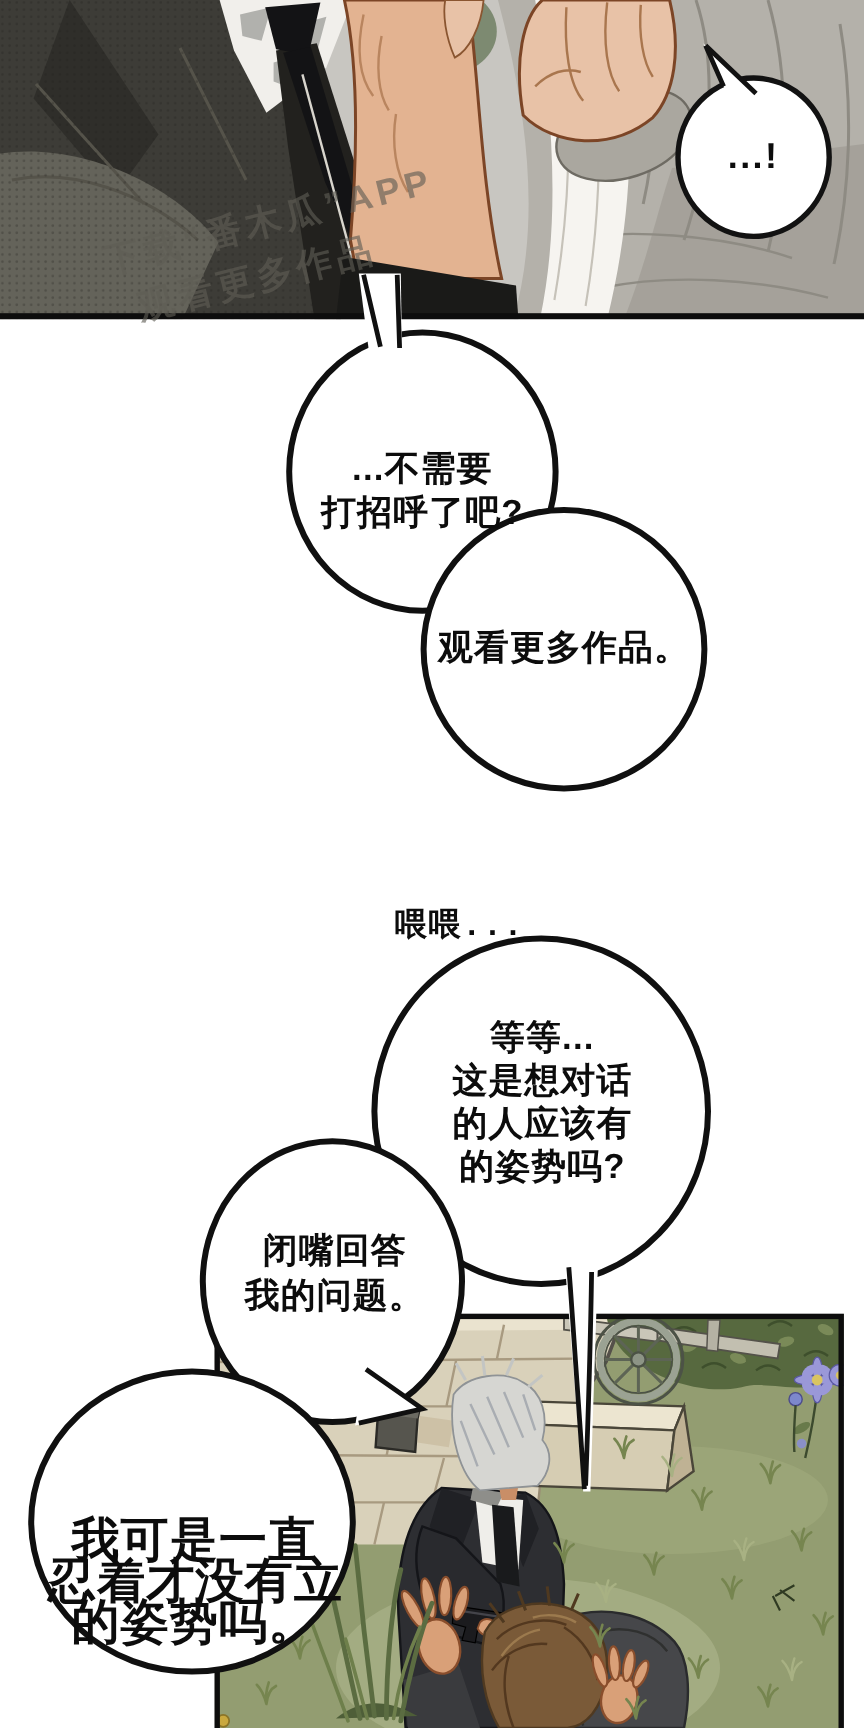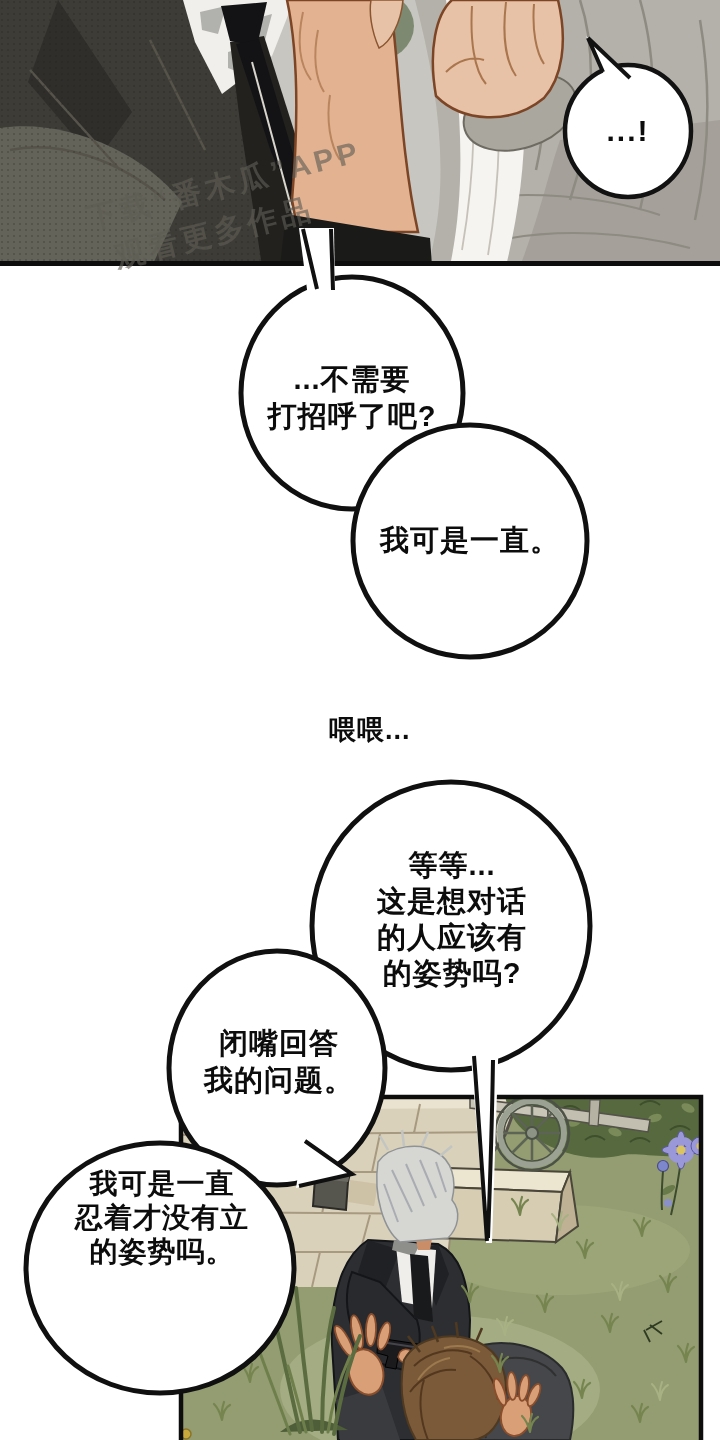--- a/index.html
+++ b/index.html
@@ -2,26 +2,26 @@
 <html><head>
 <meta charset="utf-8">
 <style>
   html,body{margin:0;padding:0;background:#ffffff;}
   .page{position:relative;width:720px;height:1440px;overflow:hidden;background:#ffffff;
         font-family:"Liberation Sans", sans-serif;}
   .art{position:absolute;left:0;top:0;z-index:1;}
   .txt{position:absolute;z-index:3;color:#0c0c0c;font-weight:700;text-align:center;
        font-size:29px;line-height:37px;letter-spacing:1px;white-space:nowrap;}
   .t-exclaim{left:566px;top:112px;width:124px;font-size:30px;letter-spacing:2px;}
-  .t-b1{left:237px;top:361px;width:230px;}
+  .t-b1{left:237px;top:373px;width:230px;}
   .t-b2{left:352px;top:522px;width:236px;}
-  .t-sfx{left:329px;top:712px;width:140px;text-align:left;font-size:27px;}
+  .t-sfx{left:329px;top:755px;width:140px;text-align:left;font-size:27px;font-family:Liberation Mono, monospace;}
   .t-b3{left:339px;top:847px;width:226px;line-height:36px;}
   .t-b4{left:166px;top:1025px;width:226px;}
-  .t-b5{left:40px;top:1167px;width:244px;font-size:28px;line-height:34px;}
+  .t-b5{left:40px;top:1267px;width:244px;font-size:40px;line-height:34px;}
   .watermark{position:absolute;left:82px;top:198px;z-index:2;transform:rotate(-14deg);
        transform-origin:left top;color:#5f5d55;opacity:0.62;font-weight:700;font-size:30px;
        line-height:44px;letter-spacing:4px;white-space:nowrap;}
   .watermark .wm2{margin-left:18px;}
 </style>
 </head>
 <body>
 
 <div class="page">
 
@@ -250,21 +250,21 @@
 </div>
 
 <div class="txt t-exclaim">...!</div>
 
 <div class="txt t-b1">
   <div>...不需要</div>
   <div>打招呼了吧?</div>
 </div>
 
 <div class="txt t-b2">
-  <div>我可是一直。</div>
+  <div>观看更多作品。</div>
 </div>
 
 <div class="txt t-sfx">喂喂...</div>
 
 <div class="txt t-b4">
   <div>闭嘴回答</div>
   <div>我的问题。</div>
 </div>
 
 <div class="txt t-b3">

